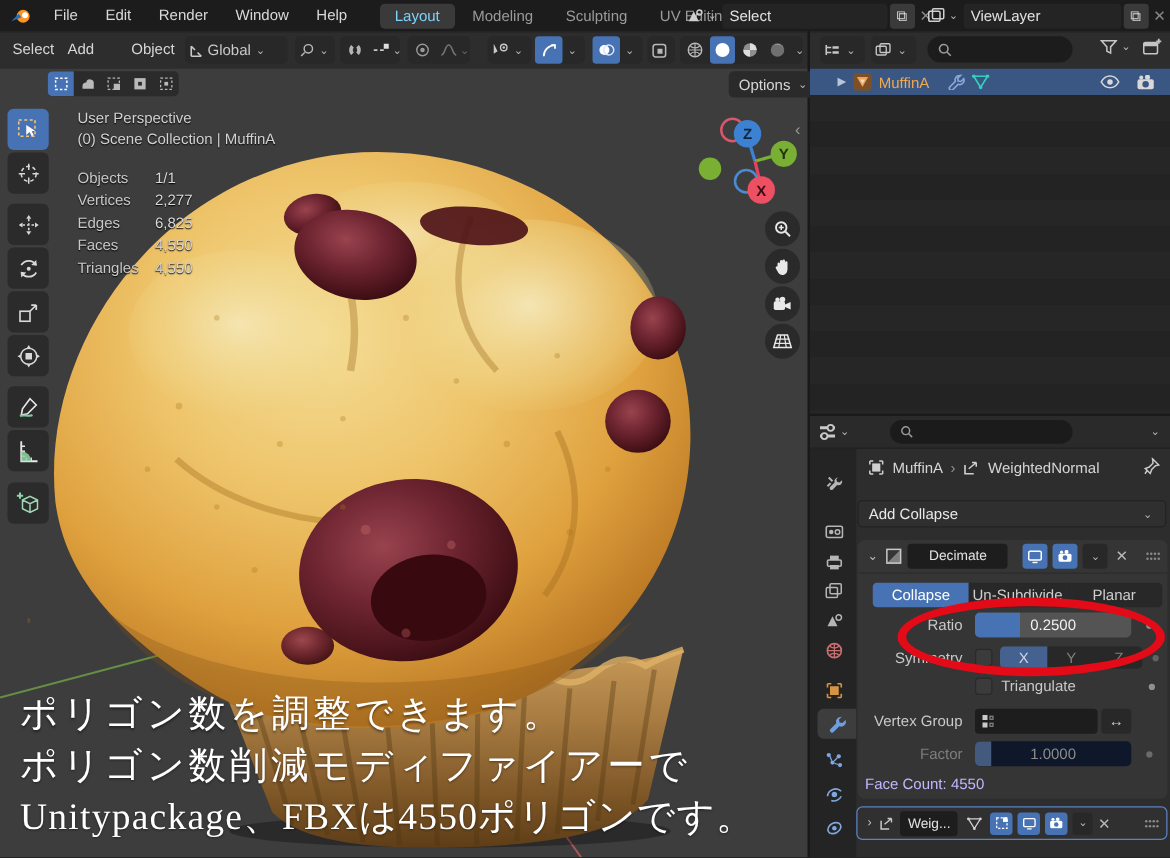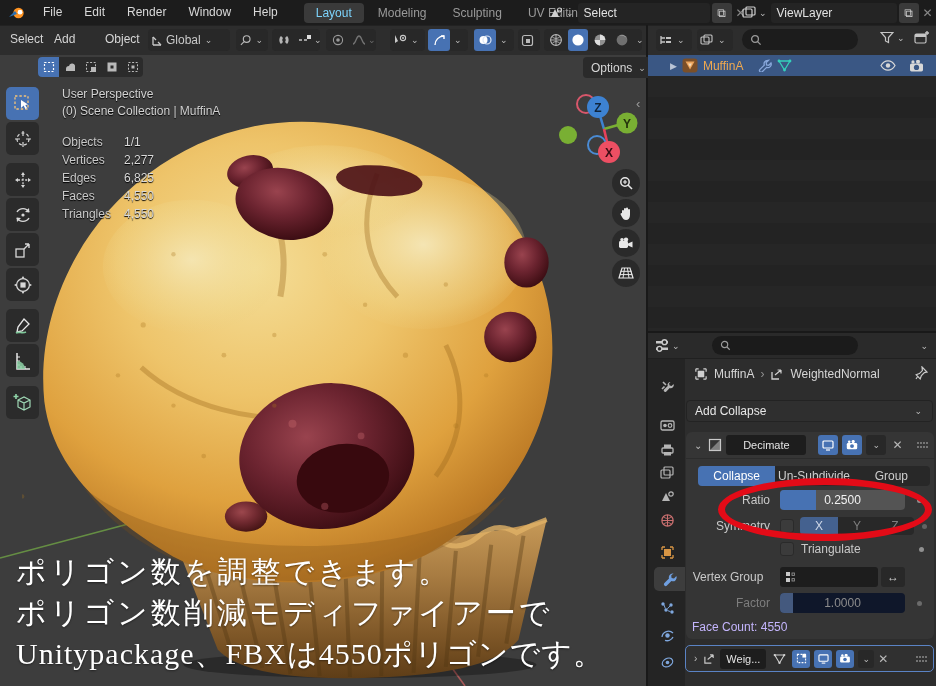--- a/index.html
+++ b/index.html
@@ -714,21 +714,21 @@
               <circle cx="5" cy="6" r="1"></circle>
               <circle cx="8" cy="6" r="1"></circle>
               <circle cx="11" cy="6" r="1"></circle>
             </g>
         </svg>
       </div>
 
       <div class="row" style="position:absolute;left:12px;top:34px;width:232px;border-radius:4px;overflow:hidden">
         <span class="tab3 on nw">Collapse</span>
         <span class="tab3 nw">Un-Subdivide</span>
-        <span class="tab3 nw">Group</span>
+        <span class="tab3 nw">Planar</span>
       </div>
 
       <div class="row" style="position:absolute;left:0;top:58px;width:248px">
         <span class="nw" style="width:84px;text-align:right;color:#c9c9c9">Ratio</span>
         <div class="slider" style="width:125px;margin-left:10px">
           <div class="fill" style="width:36px"></div>
           <div class="val nw">0.2500</div>
         </div>
         <span class="dot" style="margin-left:12px"></span>
       </div>
@@ -744,21 +744,21 @@
         <span class="dot" style="margin-left:8px;opacity:.5"></span>
       </div>
 
       <div class="row" style="position:absolute;left:0;top:110px;width:248px">
         <span class="chk" style="margin-left:94px"></span>
         <span class="nw" style="margin-left:7px;color:#c9c9c9">Triangulate</span>
         <span class="dot" style="position:absolute;right:10px"></span>
       </div>
 
       <div class="row" style="position:absolute;left:0;top:135px;width:248px">
-        <span class="nw" style="width:84px;text-align:center;color:#c9c9c9">Vertex Group</span>
+        <span class="nw" style="width:84px;text-align:right;color:#c9c9c9">Vertex Group</span>
         <div class="field" style="width:98px;margin-left:10px;justify-content:flex-start;padding:0 5px">
           <svg width="13" height="12" viewBox="0 0 13 12">
             <rect x="1" y="1" width="4" height="4" fill="#c9c9c9"></rect>
               <rect x="7" y="2" width="2.4" height="2.4" fill="none" stroke="#8f8f8f" stroke-width=".9"></rect>
               <rect x="1" y="7" width="4" height="4" fill="#c9c9c9"></rect>
               <rect x="7" y="7.6" width="2.4" height="2.4" fill="none" stroke="#8f8f8f" stroke-width=".9"></rect>
           </svg>
         </div>
         <span class="sqbtn" style="margin-left:3px;width:24px;color:#c9c9c9">↔</span>
       </div>

